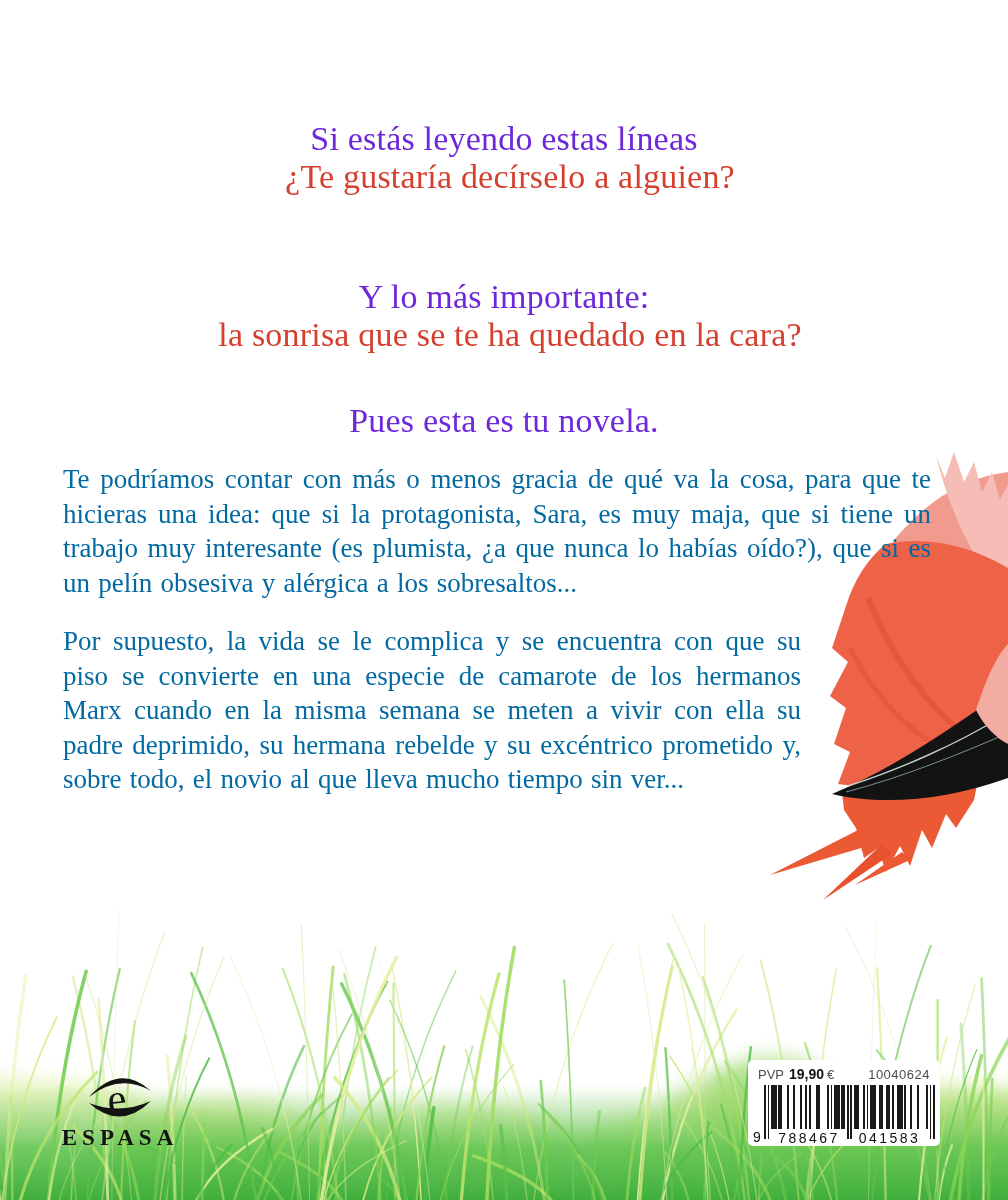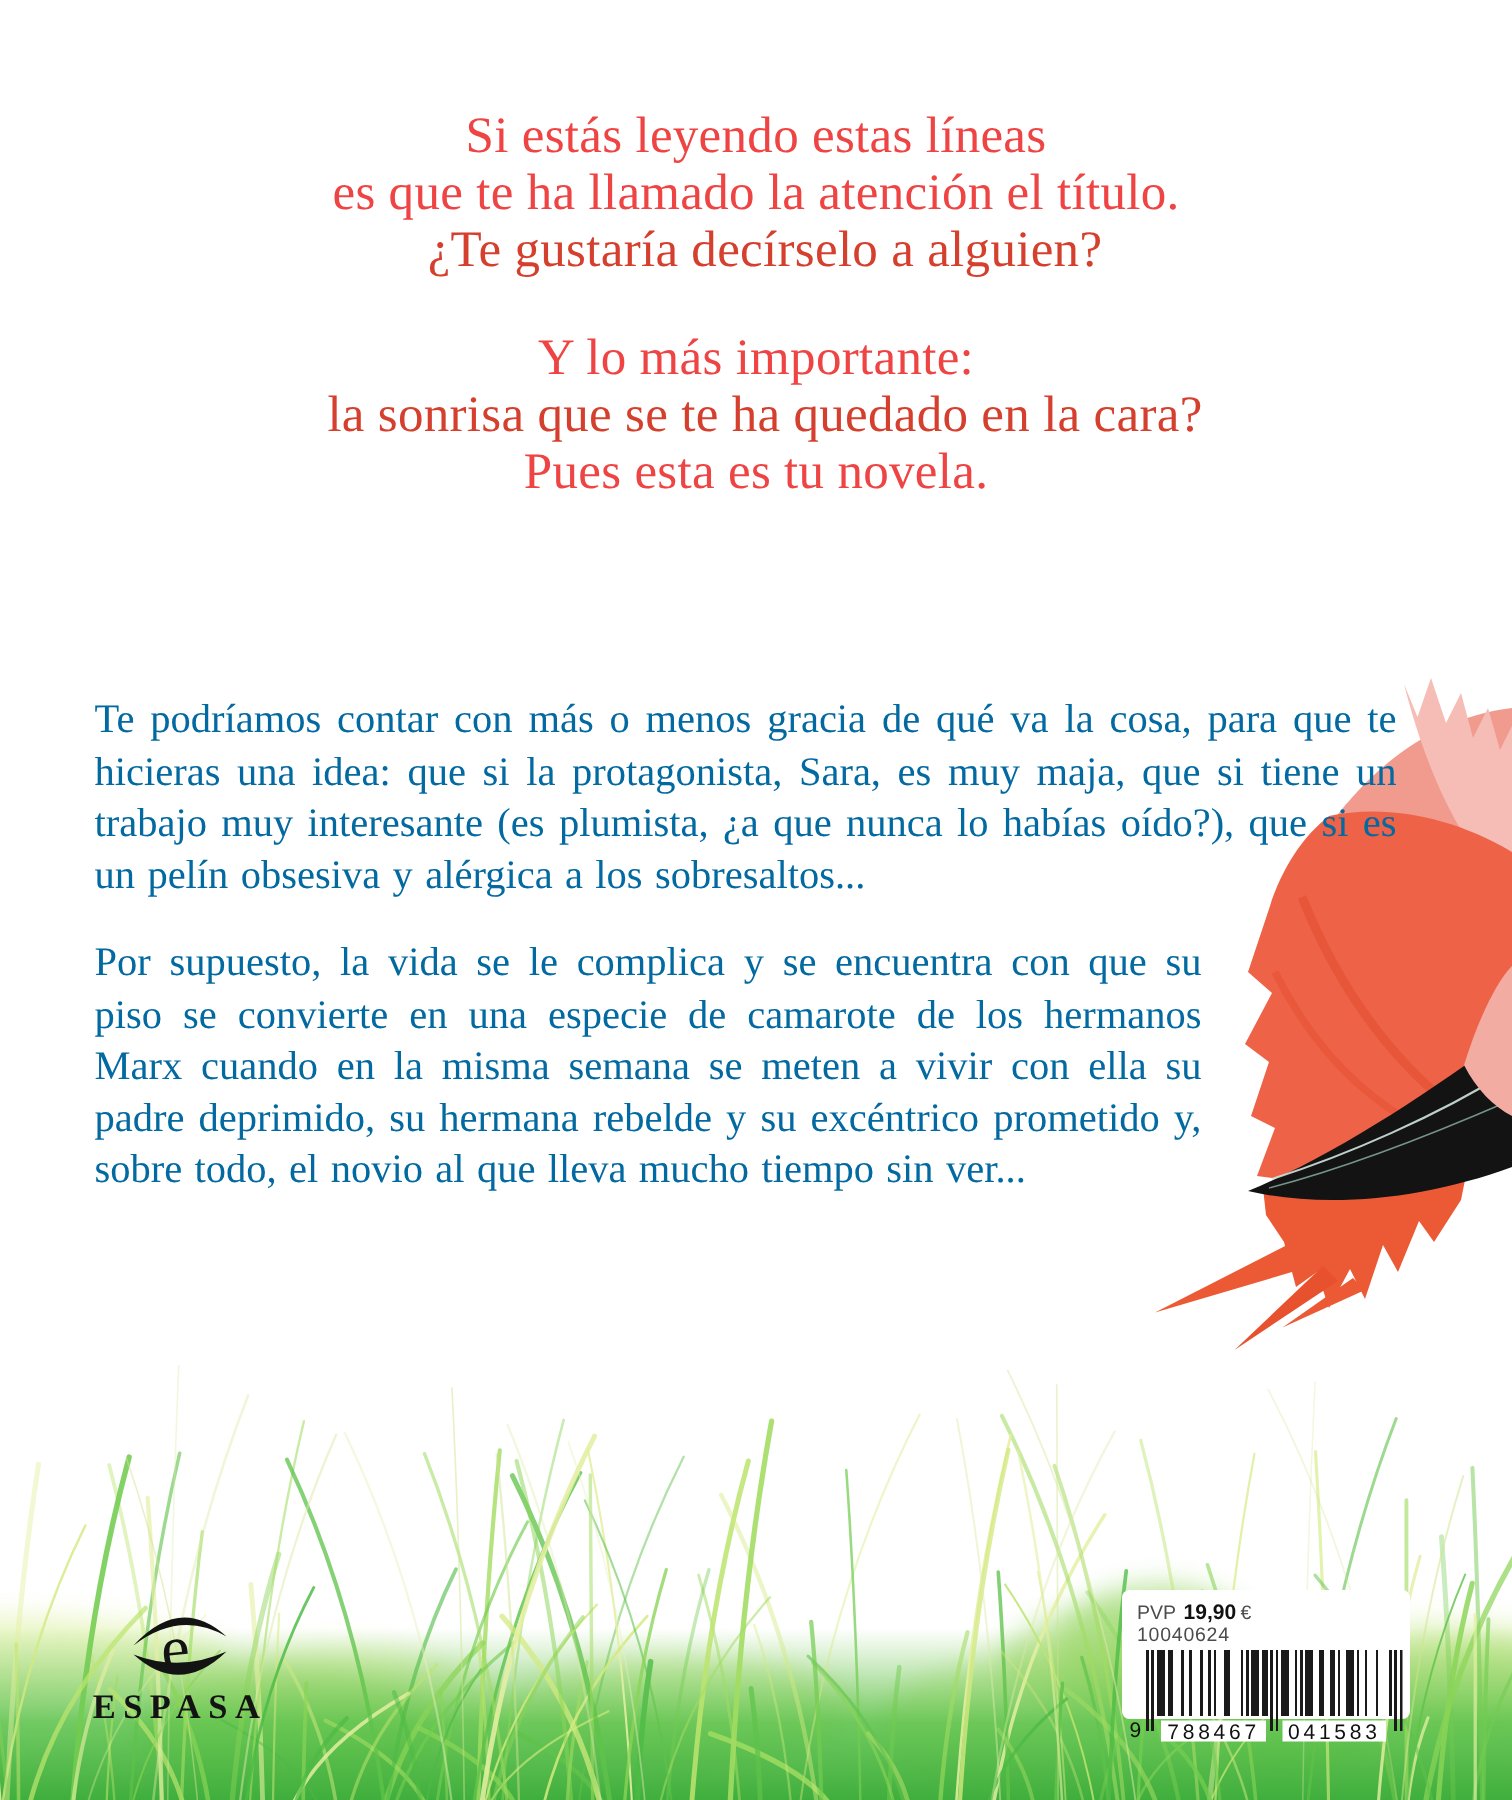--- a/index.html
+++ b/index.html
@@ -6,21 +6,21 @@
   .cover{
     position:relative;width:1008px;height:1200px;overflow:hidden;background:#ffffff;
     font-family:"Liberation Serif", serif;
   }
   
   .tagline{
     position:absolute;top:72px;left:0;right:0;z-index:2;
     text-align:center;font-size:34px;line-height:38px;letter-spacing:.2px;
   }
   .tagline .gap{height:34px;}
-  .q-green{color:#ef4444;}
+  .q-green{color:#6d28d9;margin-top:48px;}
   .q-red{color:#d5402e;margin-left:12px;}
   
   .synopsis{
     position:absolute;top:462px;left:63px;z-index:2;
     color:#0369a1;font-size:27px;line-height:34.5px;text-align:justify;
   }
   .synopsis p{margin:0 0 24px 0;word-spacing:1.5px;}
   .p1{width:868px;}
   .p2{width:738px;}
   .p3{width:644px;}
@@ -36,21 +36,21 @@
     letter-spacing:5px;line-height:1;
   }
   
   .price-box{
     position:absolute;left:748px;top:1060px;width:192px;height:86px;z-index:3;
     background:#ffffff;border-radius:5px;box-sizing:border-box;padding-top:4px;
   }
   .price-row{
     display:flex;justify-content:space-between;align-items:baseline;
     padding:2px 10px 3px 10px;
-    font-family:"Liberation Sans", sans-serif;font-size:13px;color:#4c4c4c;flex-direction:column;
+    font-family:"Liberation Sans", sans-serif;font-size:13px;color:#4c4c4c;
   }
   .price-row .price{font-weight:bold;color:#111;font-size:14px;margin:0 3px 0 5px;}
   .price-row .code{letter-spacing:.5px;}
   .barcode-bars{display:flex;align-items:flex-end;gap:3px;padding:0 0 0 5px;}
   .isbn-prefix{font-family:"Liberation Sans", sans-serif;font-size:14px;line-height:1;color:#111;padding-bottom:1px;}
   .bars-wrap{position:relative;text-align:center;}
   .isbn-row{
     position:absolute;left:5px;right:5px;bottom:0;display:flex;justify-content:space-around;
     font-family:"Liberation Sans", sans-serif;font-size:14px;line-height:1;color:#111;
   }
@@ -241,21 +241,20 @@
       <path d="M82,346 C140,322 200,282 258,240 L258,330 C198,352 133,358 82,346 Z" fill="#131313"></path>
       <path d="M98,338 C148,322 208,296 256,266" stroke="#cfe5dc" stroke-width="1.4" fill="none" opacity="0.9"></path>
       <path d="M96,344 C150,330 210,306 256,286" stroke="#8fb4a8" stroke-width="1" fill="none" opacity="0.8"></path>
 
       <path d="M226,262 C236,230 248,206 258,196 L258,296 C246,290 234,278 226,262 Z" fill="#f3aca2"></path>
     </svg>
   </div>
 
   <div class="tagline">
     <div class="q-green">Si estás leyendo estas líneas</div>
-    <div class="q-green">es que te ha llamado la atención el título.</div>
     <div class="q-red">¿Te gustaría decírselo a alguien?</div>
     <div class="gap"></div>
     <div class="q-green">Y lo más importante:</div>
     <div class="q-red">la sonrisa que se te ha quedado en la cara?</div>
     <div class="q-green">Pues esta es tu novela.</div>
   </div>
 
   <div class="synopsis">
     <p class="p1">Te podríamos contar con más o menos gracia de qué va la cosa, para que te hicieras una idea: que si la protagonista, Sara, es muy maja, que si tiene un trabajo muy interesante (es plumista, ¿a que nunca lo habías oído?), que si es un pelín obsesiva y alérgica a los sobresaltos...</p>
     <p class="p2">Por supuesto, la vida se le complica y se encuentra con que su piso se convierte en una especie de camarote de los hermanos Marx cuando en la misma semana se meten a vivir con ella su padre deprimido, su hermana rebelde y su excéntrico prometido y, sobre todo, el novio al que lleva mucho tiempo sin ver...</p>

